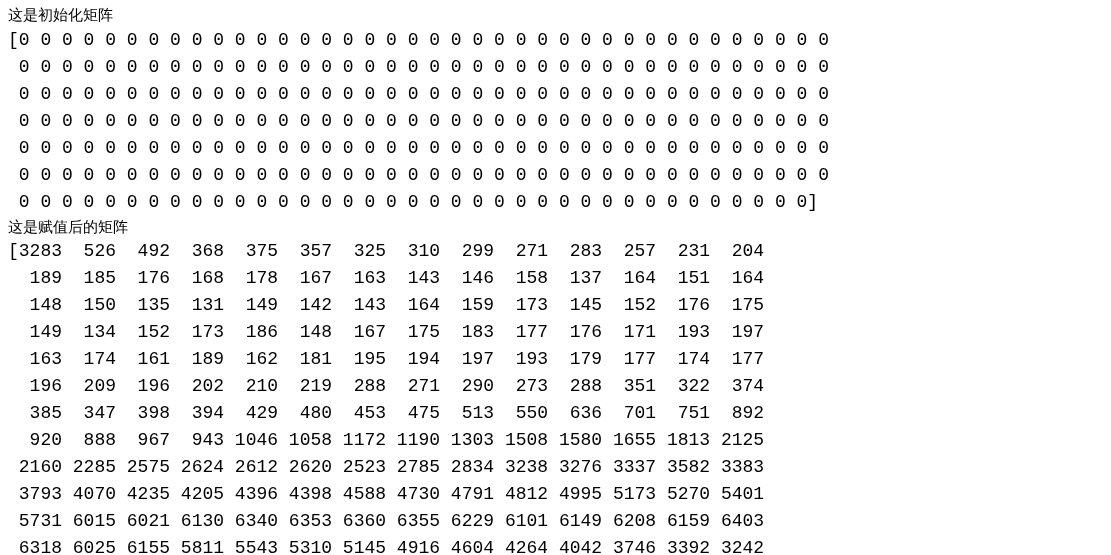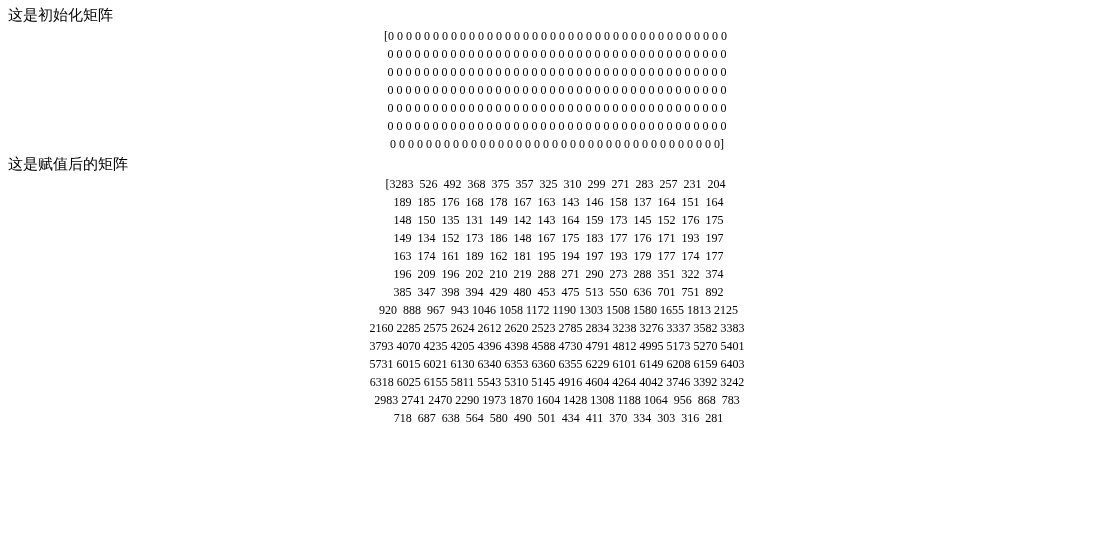--- a/index.html
+++ b/index.html
@@ -10,24 +10,23 @@
       line-height: 1.5;
       color: #000;
       background: #fff;
       white-space: nowrap;
     }
     .label {
       font-family: "Microsoft YaHei", "SimSun", sans-serif;
       font-size: 15px;
     }
     .mono {
-      font-family: Liberation Serif, serif;
-      font-size: 12px;
+      font-family: Liberation Mono, monospace;
+      font-size: 18px;
       letter-spacing: 0;
-      text-align: center;
     }
   </style>
 </head>
 <body>
 
 <div class="label">这是初始化矩阵</div>
 <div class="mono" id="init-matrix">[0&nbsp;0&nbsp;0&nbsp;0&nbsp;0&nbsp;0&nbsp;0&nbsp;0&nbsp;0&nbsp;0&nbsp;0&nbsp;0&nbsp;0&nbsp;0&nbsp;0&nbsp;0&nbsp;0&nbsp;0&nbsp;0&nbsp;0&nbsp;0&nbsp;0&nbsp;0&nbsp;0&nbsp;0&nbsp;0&nbsp;0&nbsp;0&nbsp;0&nbsp;0&nbsp;0&nbsp;0&nbsp;0&nbsp;0&nbsp;0&nbsp;0&nbsp;0&nbsp;0<br>&nbsp;0&nbsp;0&nbsp;0&nbsp;0&nbsp;0&nbsp;0&nbsp;0&nbsp;0&nbsp;0&nbsp;0&nbsp;0&nbsp;0&nbsp;0&nbsp;0&nbsp;0&nbsp;0&nbsp;0&nbsp;0&nbsp;0&nbsp;0&nbsp;0&nbsp;0&nbsp;0&nbsp;0&nbsp;0&nbsp;0&nbsp;0&nbsp;0&nbsp;0&nbsp;0&nbsp;0&nbsp;0&nbsp;0&nbsp;0&nbsp;0&nbsp;0&nbsp;0&nbsp;0<br>&nbsp;0&nbsp;0&nbsp;0&nbsp;0&nbsp;0&nbsp;0&nbsp;0&nbsp;0&nbsp;0&nbsp;0&nbsp;0&nbsp;0&nbsp;0&nbsp;0&nbsp;0&nbsp;0&nbsp;0&nbsp;0&nbsp;0&nbsp;0&nbsp;0&nbsp;0&nbsp;0&nbsp;0&nbsp;0&nbsp;0&nbsp;0&nbsp;0&nbsp;0&nbsp;0&nbsp;0&nbsp;0&nbsp;0&nbsp;0&nbsp;0&nbsp;0&nbsp;0&nbsp;0<br>&nbsp;0&nbsp;0&nbsp;0&nbsp;0&nbsp;0&nbsp;0&nbsp;0&nbsp;0&nbsp;0&nbsp;0&nbsp;0&nbsp;0&nbsp;0&nbsp;0&nbsp;0&nbsp;0&nbsp;0&nbsp;0&nbsp;0&nbsp;0&nbsp;0&nbsp;0&nbsp;0&nbsp;0&nbsp;0&nbsp;0&nbsp;0&nbsp;0&nbsp;0&nbsp;0&nbsp;0&nbsp;0&nbsp;0&nbsp;0&nbsp;0&nbsp;0&nbsp;0&nbsp;0<br>&nbsp;0&nbsp;0&nbsp;0&nbsp;0&nbsp;0&nbsp;0&nbsp;0&nbsp;0&nbsp;0&nbsp;0&nbsp;0&nbsp;0&nbsp;0&nbsp;0&nbsp;0&nbsp;0&nbsp;0&nbsp;0&nbsp;0&nbsp;0&nbsp;0&nbsp;0&nbsp;0&nbsp;0&nbsp;0&nbsp;0&nbsp;0&nbsp;0&nbsp;0&nbsp;0&nbsp;0&nbsp;0&nbsp;0&nbsp;0&nbsp;0&nbsp;0&nbsp;0&nbsp;0<br>&nbsp;0&nbsp;0&nbsp;0&nbsp;0&nbsp;0&nbsp;0&nbsp;0&nbsp;0&nbsp;0&nbsp;0&nbsp;0&nbsp;0&nbsp;0&nbsp;0&nbsp;0&nbsp;0&nbsp;0&nbsp;0&nbsp;0&nbsp;0&nbsp;0&nbsp;0&nbsp;0&nbsp;0&nbsp;0&nbsp;0&nbsp;0&nbsp;0&nbsp;0&nbsp;0&nbsp;0&nbsp;0&nbsp;0&nbsp;0&nbsp;0&nbsp;0&nbsp;0&nbsp;0<br>&nbsp;0&nbsp;0&nbsp;0&nbsp;0&nbsp;0&nbsp;0&nbsp;0&nbsp;0&nbsp;0&nbsp;0&nbsp;0&nbsp;0&nbsp;0&nbsp;0&nbsp;0&nbsp;0&nbsp;0&nbsp;0&nbsp;0&nbsp;0&nbsp;0&nbsp;0&nbsp;0&nbsp;0&nbsp;0&nbsp;0&nbsp;0&nbsp;0&nbsp;0&nbsp;0&nbsp;0&nbsp;0&nbsp;0&nbsp;0&nbsp;0&nbsp;0&nbsp;0]</div>
 <div class="label">这是赋值后的矩阵</div>
 <div class="mono" id="assigned-matrix">[3283&nbsp;&nbsp;526&nbsp;&nbsp;492&nbsp;&nbsp;368&nbsp;&nbsp;375&nbsp;&nbsp;357&nbsp;&nbsp;325&nbsp;&nbsp;310&nbsp;&nbsp;299&nbsp;&nbsp;271&nbsp;&nbsp;283&nbsp;&nbsp;257&nbsp;&nbsp;231&nbsp;&nbsp;204<br>&nbsp;&nbsp;189&nbsp;&nbsp;185&nbsp;&nbsp;176&nbsp;&nbsp;168&nbsp;&nbsp;178&nbsp;&nbsp;167&nbsp;&nbsp;163&nbsp;&nbsp;143&nbsp;&nbsp;146&nbsp;&nbsp;158&nbsp;&nbsp;137&nbsp;&nbsp;164&nbsp;&nbsp;151&nbsp;&nbsp;164<br>&nbsp;&nbsp;148&nbsp;&nbsp;150&nbsp;&nbsp;135&nbsp;&nbsp;131&nbsp;&nbsp;149&nbsp;&nbsp;142&nbsp;&nbsp;143&nbsp;&nbsp;164&nbsp;&nbsp;159&nbsp;&nbsp;173&nbsp;&nbsp;145&nbsp;&nbsp;152&nbsp;&nbsp;176&nbsp;&nbsp;175<br>&nbsp;&nbsp;149&nbsp;&nbsp;134&nbsp;&nbsp;152&nbsp;&nbsp;173&nbsp;&nbsp;186&nbsp;&nbsp;148&nbsp;&nbsp;167&nbsp;&nbsp;175&nbsp;&nbsp;183&nbsp;&nbsp;177&nbsp;&nbsp;176&nbsp;&nbsp;171&nbsp;&nbsp;193&nbsp;&nbsp;197<br>&nbsp;&nbsp;163&nbsp;&nbsp;174&nbsp;&nbsp;161&nbsp;&nbsp;189&nbsp;&nbsp;162&nbsp;&nbsp;181&nbsp;&nbsp;195&nbsp;&nbsp;194&nbsp;&nbsp;197&nbsp;&nbsp;193&nbsp;&nbsp;179&nbsp;&nbsp;177&nbsp;&nbsp;174&nbsp;&nbsp;177<br>&nbsp;&nbsp;196&nbsp;&nbsp;209&nbsp;&nbsp;196&nbsp;&nbsp;202&nbsp;&nbsp;210&nbsp;&nbsp;219&nbsp;&nbsp;288&nbsp;&nbsp;271&nbsp;&nbsp;290&nbsp;&nbsp;273&nbsp;&nbsp;288&nbsp;&nbsp;351&nbsp;&nbsp;322&nbsp;&nbsp;374<br>&nbsp;&nbsp;385&nbsp;&nbsp;347&nbsp;&nbsp;398&nbsp;&nbsp;394&nbsp;&nbsp;429&nbsp;&nbsp;480&nbsp;&nbsp;453&nbsp;&nbsp;475&nbsp;&nbsp;513&nbsp;&nbsp;550&nbsp;&nbsp;636&nbsp;&nbsp;701&nbsp;&nbsp;751&nbsp;&nbsp;892<br>&nbsp;&nbsp;920&nbsp;&nbsp;888&nbsp;&nbsp;967&nbsp;&nbsp;943&nbsp;1046&nbsp;1058&nbsp;1172&nbsp;1190&nbsp;1303&nbsp;1508&nbsp;1580&nbsp;1655&nbsp;1813&nbsp;2125<br>&nbsp;2160&nbsp;2285&nbsp;2575&nbsp;2624&nbsp;2612&nbsp;2620&nbsp;2523&nbsp;2785&nbsp;2834&nbsp;3238&nbsp;3276&nbsp;3337&nbsp;3582&nbsp;3383<br>&nbsp;3793&nbsp;4070&nbsp;4235&nbsp;4205&nbsp;4396&nbsp;4398&nbsp;4588&nbsp;4730&nbsp;4791&nbsp;4812&nbsp;4995&nbsp;5173&nbsp;5270&nbsp;5401<br>&nbsp;5731&nbsp;6015&nbsp;6021&nbsp;6130&nbsp;6340&nbsp;6353&nbsp;6360&nbsp;6355&nbsp;6229&nbsp;6101&nbsp;6149&nbsp;6208&nbsp;6159&nbsp;6403<br>&nbsp;6318&nbsp;6025&nbsp;6155&nbsp;5811&nbsp;5543&nbsp;5310&nbsp;5145&nbsp;4916&nbsp;4604&nbsp;4264&nbsp;4042&nbsp;3746&nbsp;3392&nbsp;3242<br>&nbsp;2983&nbsp;2741&nbsp;2470&nbsp;2290&nbsp;1973&nbsp;1870&nbsp;1604&nbsp;1428&nbsp;1308&nbsp;1188&nbsp;1064&nbsp;&nbsp;956&nbsp;&nbsp;868&nbsp;&nbsp;783<br>&nbsp;&nbsp;718&nbsp;&nbsp;687&nbsp;&nbsp;638&nbsp;&nbsp;564&nbsp;&nbsp;580&nbsp;&nbsp;490&nbsp;&nbsp;501&nbsp;&nbsp;434&nbsp;&nbsp;411&nbsp;&nbsp;370&nbsp;&nbsp;334&nbsp;&nbsp;303&nbsp;&nbsp;316&nbsp;&nbsp;281</div>
 

